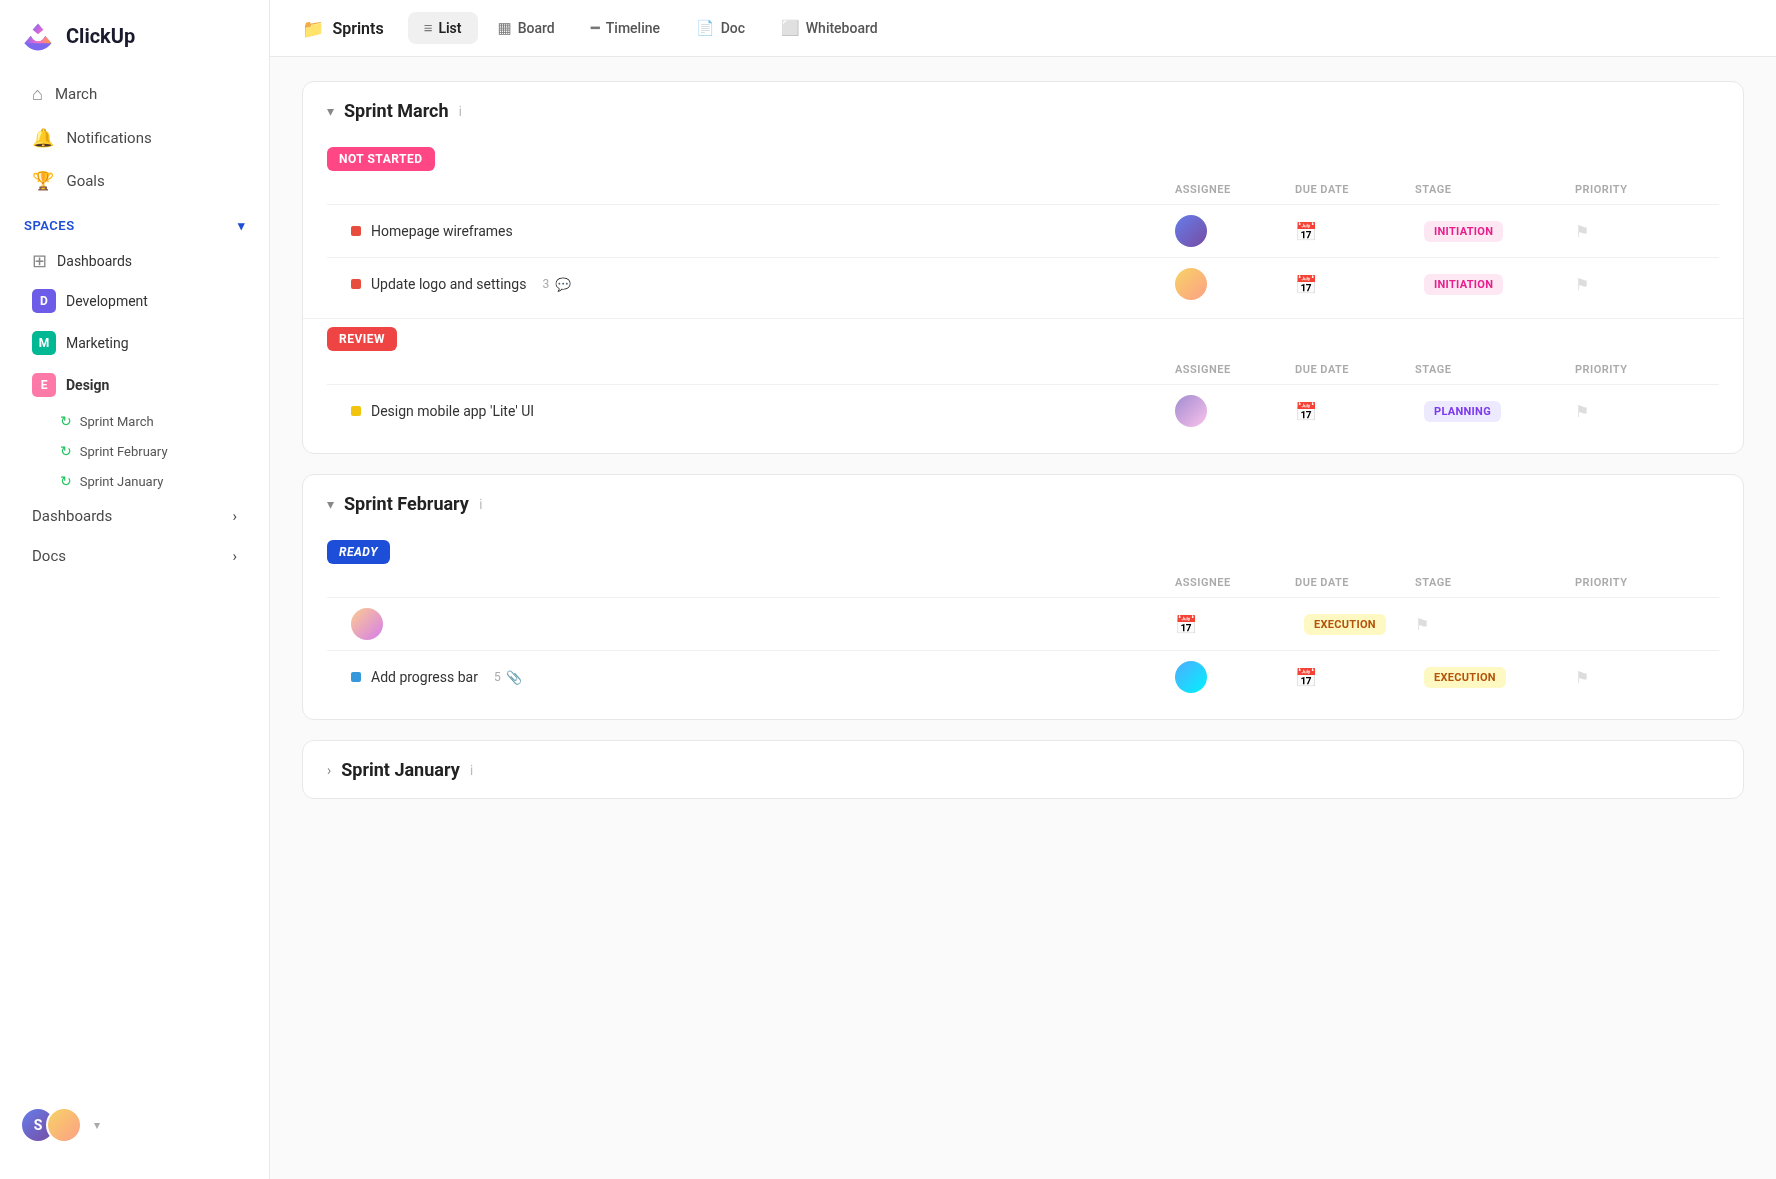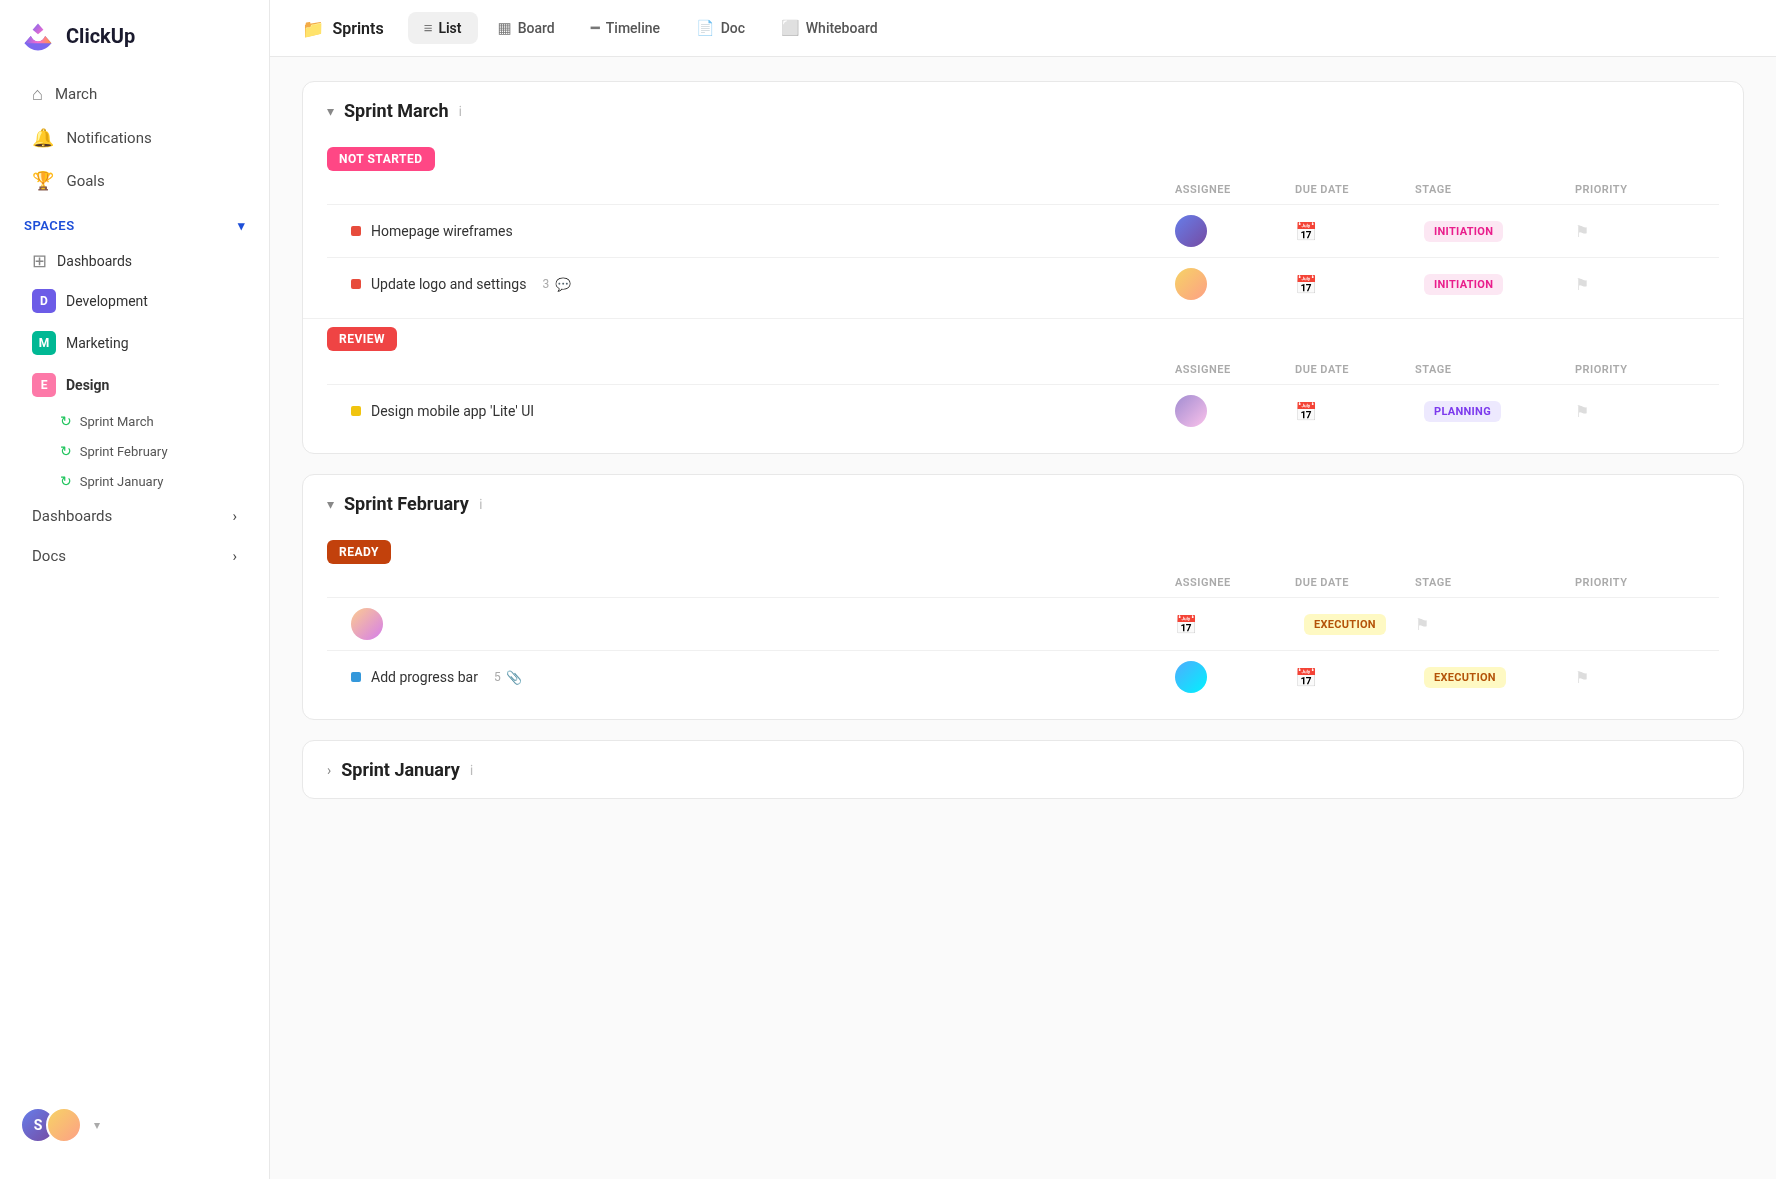--- a/index.html
+++ b/index.html
@@ -225,21 +225,21 @@
       padding: 5px 12px;
       border-radius: 6px;
       font-size: 12px;
       font-weight: 700;
       letter-spacing: 0.5px;
       margin-bottom: 4px;
     }
 
     .status-not-started { background: #ff4785; color: #fff; }
     .status-review { background: #ef4444; color: #fff; }
-    .status-ready { background: #c2410c; color: #fff; }
+    .status-ready { background: #1d4ed8; color: #fff; font-style: italic; }
 
     
     .table-header {
       display: grid;
       grid-template-columns: 1fr 120px 120px 160px 120px;
       padding: 8px 24px;
       font-size: 11px;
       font-weight: 600;
       color: #aaa;
       letter-spacing: 0.5px;

